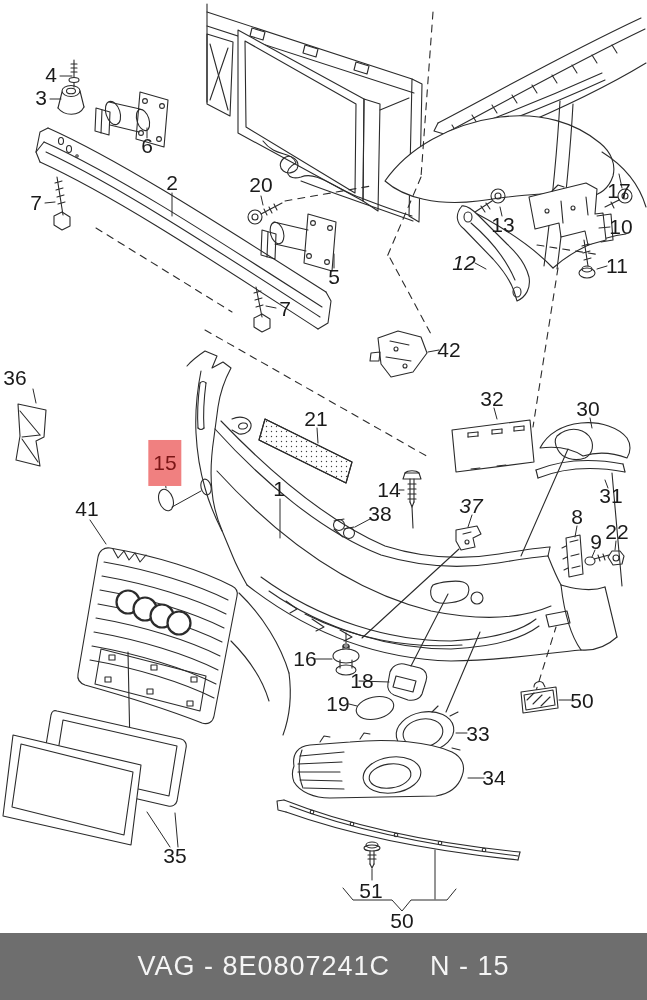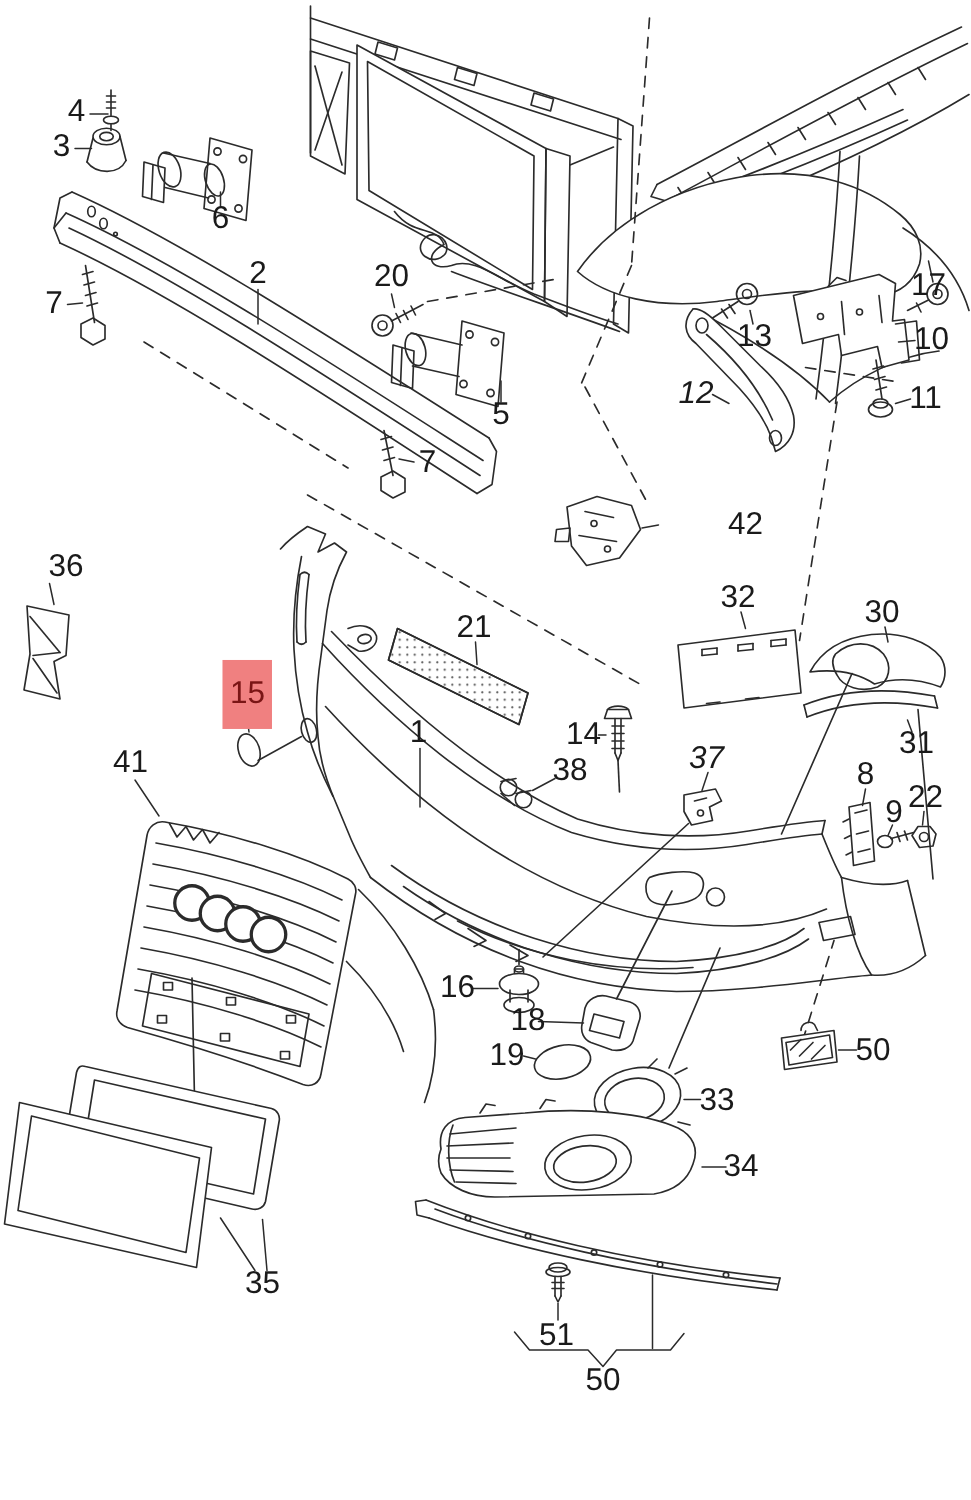--- a/index.html
+++ b/index.html
@@ -444,35 +444,39 @@
       <div class="part-label" style="left: 577px; top: 517px;">8</div>
       <div class="part-label" style="left: 596px; top: 542px;">9</div>
       <div class="part-label" style="left: 621px; top: 227px;">10</div>
       <div class="part-label" style="left: 617px; top: 266px;">11</div>
       <div class="part-label" style="left: 464px; top: 263px; font-style: italic;">12</div>
       <div class="part-label" style="left: 503px; top: 225px;">13</div>
       <div class="part-label" style="left: 389px; top: 490px;">14</div>
       <div class="part-label highlighted" style="left: 165px; top: 463px;">15</div>
       <div class="part-label" style="left: 305px; top: 659px;">16</div>
       <div class="part-label" style="left: 619px; top: 164px; margin-top: 27px;">17</div>
-      <div class="part-label" style="left: 352px; top: 681px;">18</div>
+      <div class="part-label" style="left: 362px; top: 681px;">18</div>
       <div class="part-label" style="left: 338px; top: 704px;">19</div>
       <div class="part-label" style="left: 261px; top: 185px;">20</div>
       <div class="part-label" style="left: 316px; top: 419px;">21</div>
       <div class="part-label" style="left: 617px; top: 532px;">22</div>
       <div class="part-label" style="left: 588px; top: 409px;">30</div>
       <div class="part-label" style="left: 611px; top: 496px;">31</div>
       <div class="part-label" style="left: 492px; top: 399px;">32</div>
       <div class="part-label" style="left: 478px; top: 734px;">33</div>
       <div class="part-label" style="left: 494px; top: 778px;">34</div>
       <div class="part-label" style="left: 175px; top: 856px;">35</div>
-      <div class="part-label" style="left: 44px; top: 378px; text-align: center;">36</div>
+      <div class="part-label" style="left: 15px; top: 378px; text-align: center;">36</div>
       <div class="part-label" style="left: 471px; top: 506px; font-style: italic;">37</div>
       <div class="part-label" style="left: 380px; top: 514px;">38</div>
       <div class="part-label" style="left: 582px; top: 701px;">50</div>
       <div class="part-label" style="left: 87px; top: 509px;">41</div>
-      <div class="part-label" style="left: 449px; top: 350px; margin-left: 48px;">42</div>
+      <div class="part-label" style="left: 449px; top: 350px;">42</div>
       <div class="part-label" style="left: 402px; top: 921px;">50</div>
       <div class="part-label" style="left: 371px; top: 891px;">51</div>
     </div>
 
-
+<div id="footer">
+  <span class="ftxt">VAG - 8E0807241C</span>
+  <span class="ftxt">N - 15</span>
 </div>
 
+</div>
+
 </body></html>

